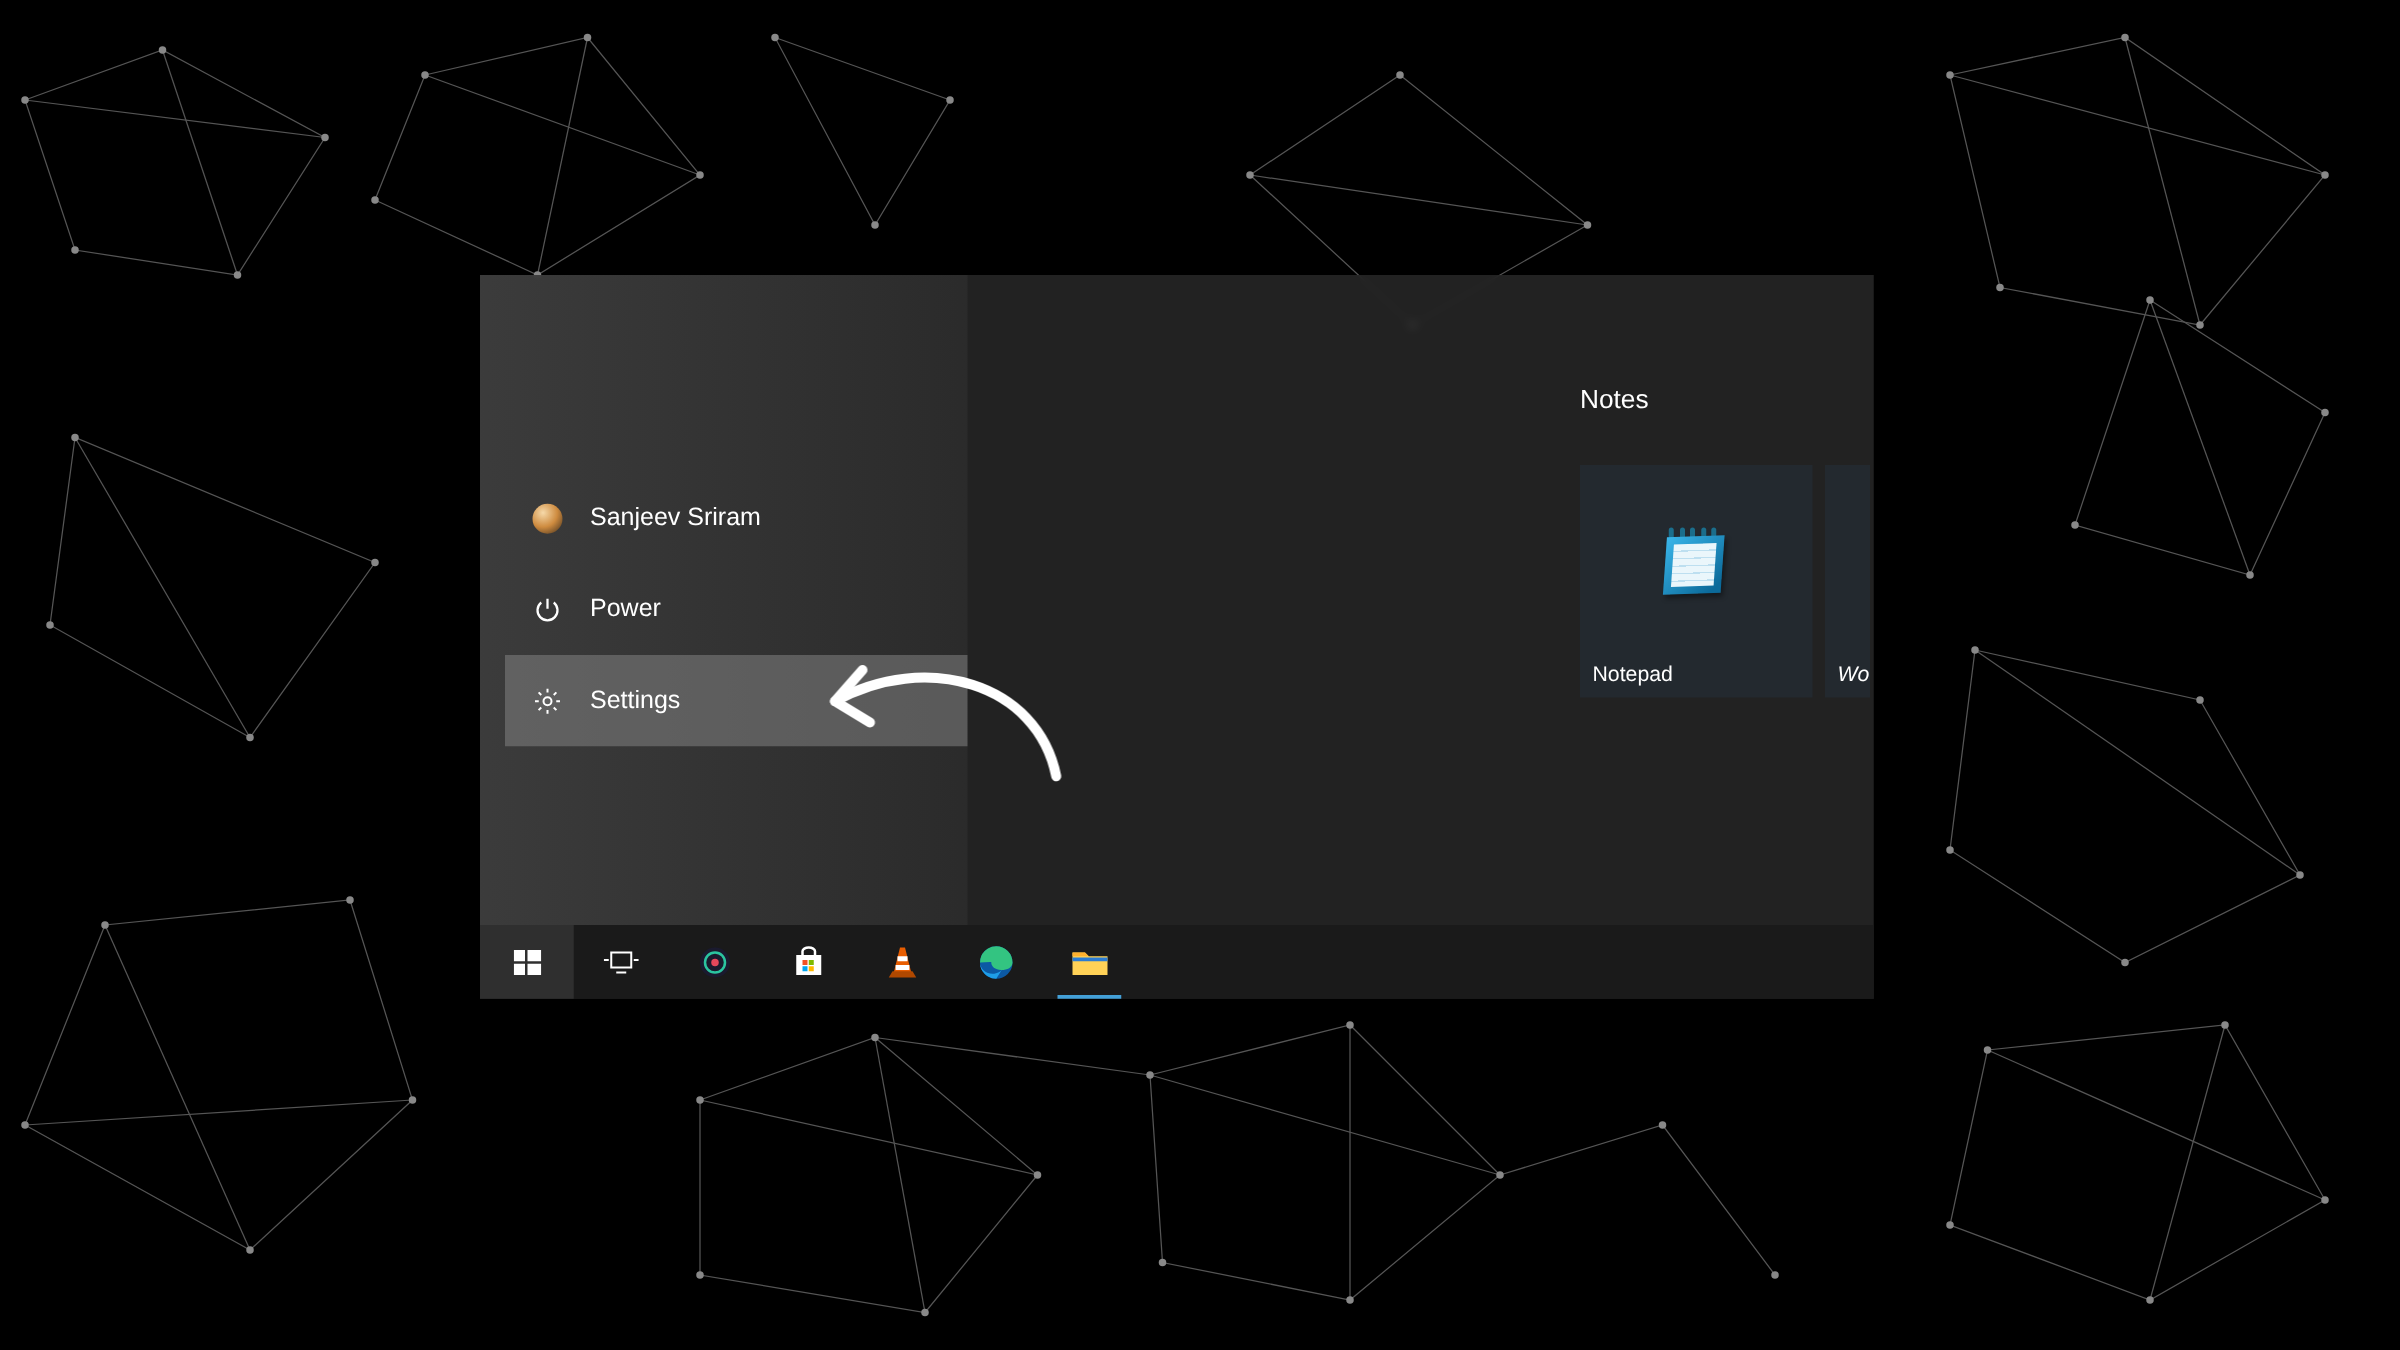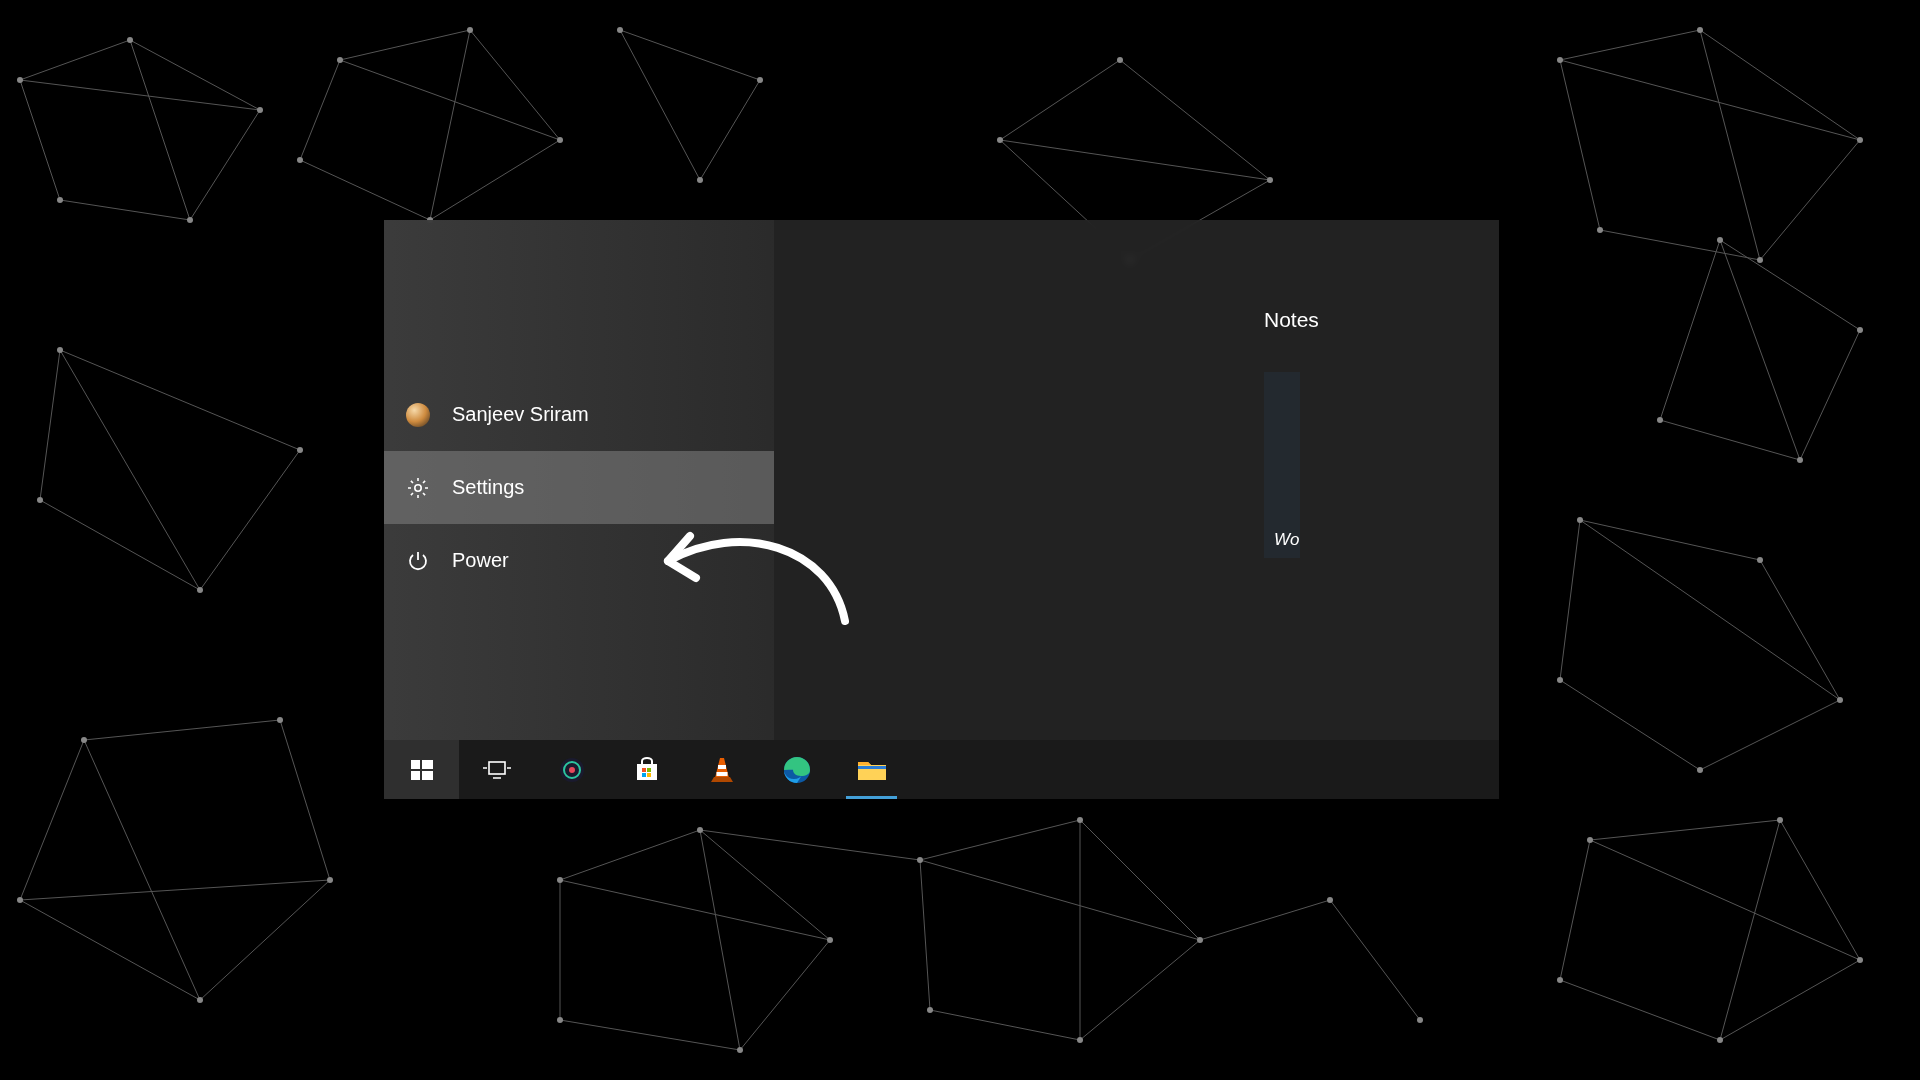--- a/index.html
+++ b/index.html
@@ -40,20 +40,21 @@
     top: 0;
     width: 390px;
     height: 520px;
     background: linear-gradient(to right, rgba(80,80,80,0.55), rgba(50,50,50,0.55));
   }
   .rail-items {
     position: absolute;
     top: 158px;
     left: 0;
     width: 100%;
+    padding-left: 20px;
   }
   .rail-item {
     display: flex;
     align-items: center;
     height: 73px;
     padding-left: 22px;
     gap: 22px;
     color: #fff;
     font-size: 20px;
     cursor: default;
@@ -283,44 +284,57 @@
   <div class="start-content">
 
     <div class="left-rail">
       <div class="rail-items">
         <div class="rail-item">
           <span class="rail-icon">
               <span class="avatar"></span>
             </span>
           <span>Sanjeev Sriram</span>
         </div>
+        <div class="rail-item">
+          <span class="rail-icon">
+            <svg width="22" height="22" viewBox="0 0 22 22" fill="none" stroke="#fff" stroke-width="1.8">
+              <path d="M11 2 v8"></path>
+              <path d="M6 5 a8 8 0 1 0 10 0"></path>
+            </svg>
+          </span>
+          <span>Power</span>
+        </div>
         <div class="rail-item highlight">
           <span class="rail-icon">
             <svg width="24" height="24" viewBox="0 0 24 24" fill="none" stroke="#fff" stroke-width="1.6">
               <circle cx="12" cy="12" r="3.2"></circle>
               <path d="M12 2v3M12 19v3M2 12h3M19 12h3M4.9 4.9l2.1 2.1M17 17l2.1 2.1M19.1 4.9l-2.1 2.1M7 17l-2.1 2.1"></path>
             </svg>
           </span>
           <span>Settings</span>
         </div>
-        <div class="rail-item">
-          <span class="rail-icon">
-            <svg width="22" height="22" viewBox="0 0 22 22" fill="none" stroke="#fff" stroke-width="1.8">
-              <path d="M11 2 v8"></path>
-              <path d="M6 5 a8 8 0 1 0 10 0"></path>
-            </svg>
-          </span>
-          <span>Power</span>
-        </div>
       </div>
     </div>
 
     <div class="tiles-area">
       <div class="tiles-header">Notes</div>
       <div class="tile-row">
+        <div class="tile">
+          <div class="notepad-icon">
+            <div class="ring">
+                <i></i>
+                <i></i>
+                <i></i>
+                <i></i>
+                <i></i>
+              </div>
+            <div class="pad"></div>
+          </div>
+          <span class="tile-label">Notepad</span>
+        </div>
         <div class="tile clipped">
           <span class="tile-label">Wo</span>
         </div>
       </div>
     </div>
   </div>
 
   <div class="taskbar">
     <div class="task-btn start">
       <svg width="22" height="22" viewBox="0 0 22 22" fill="#fff">

